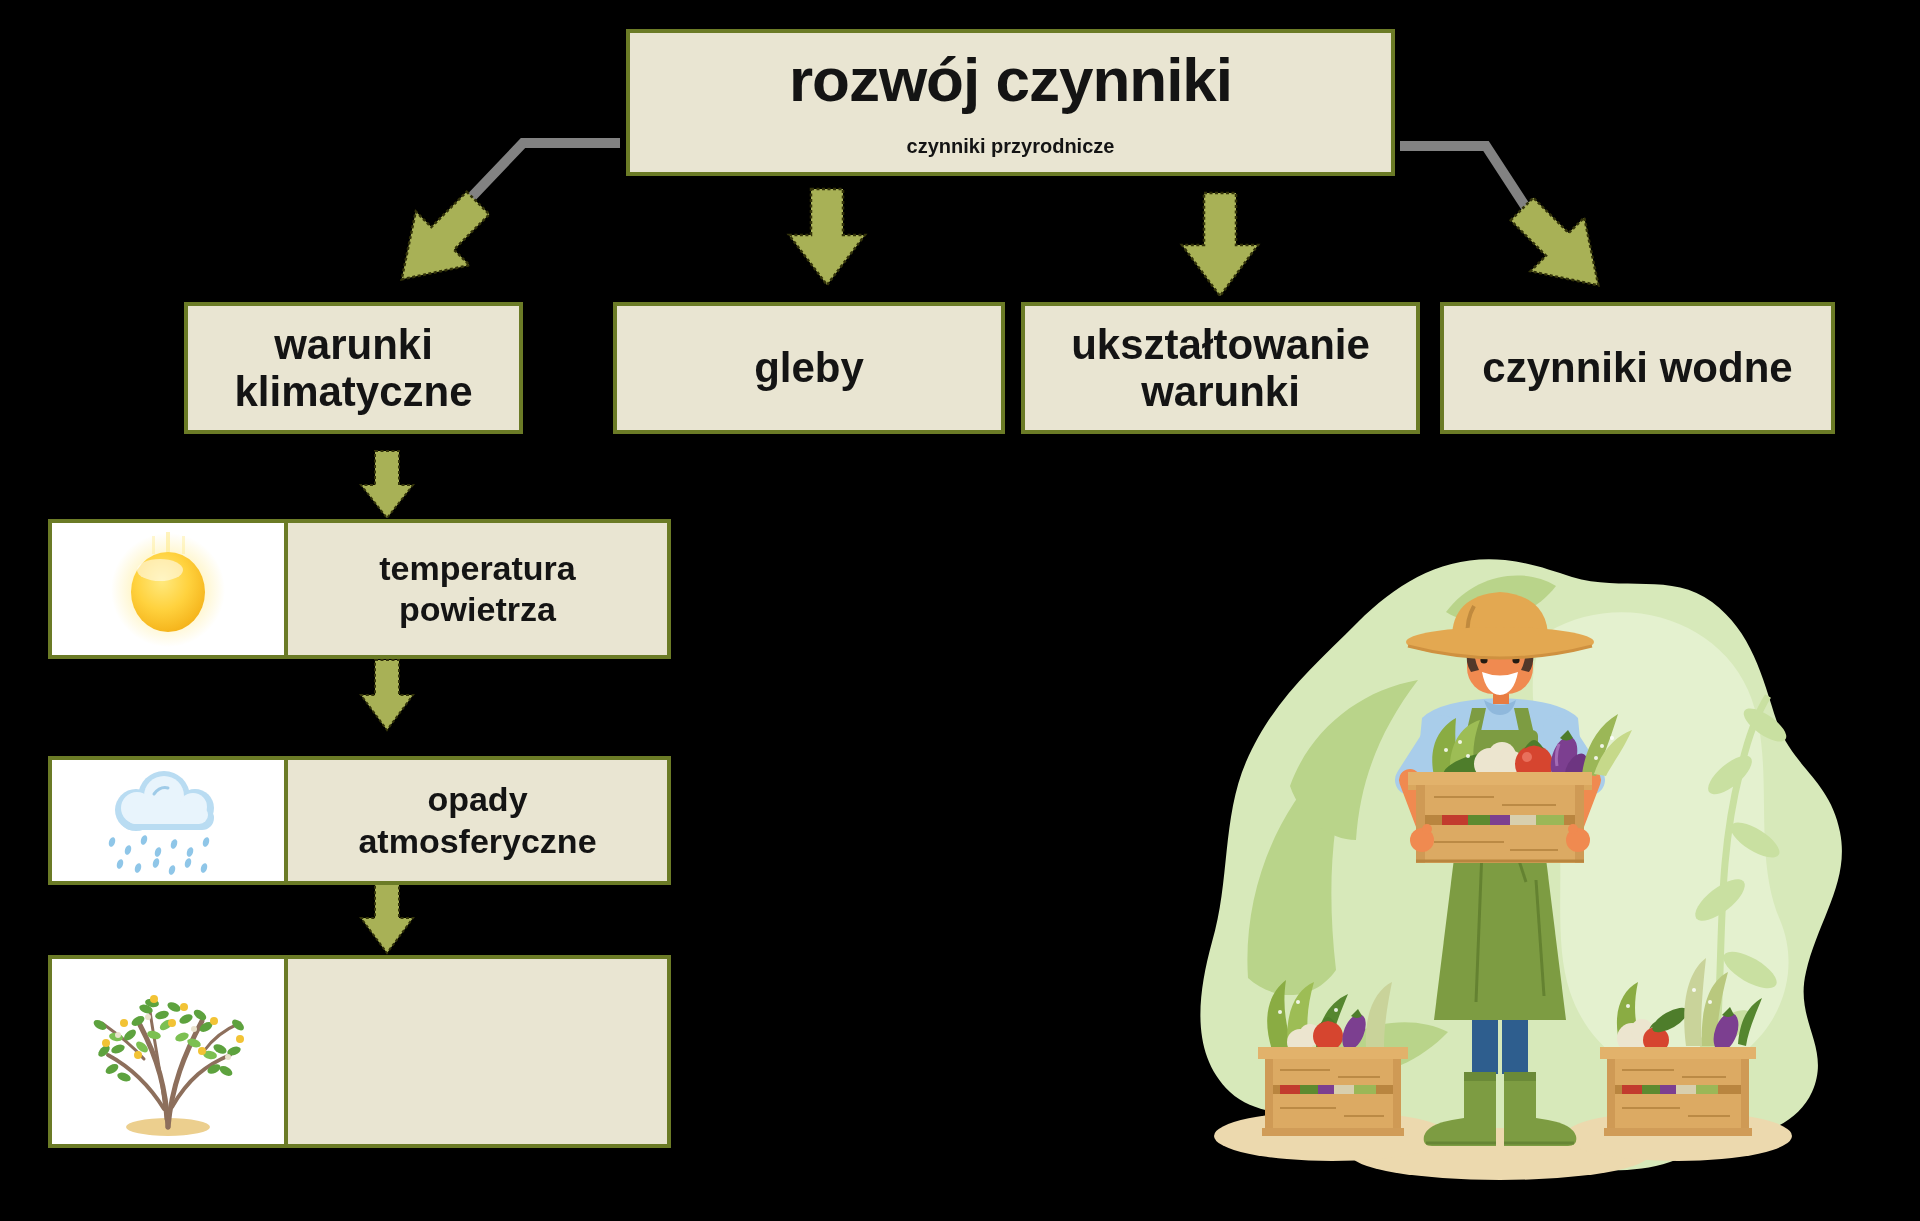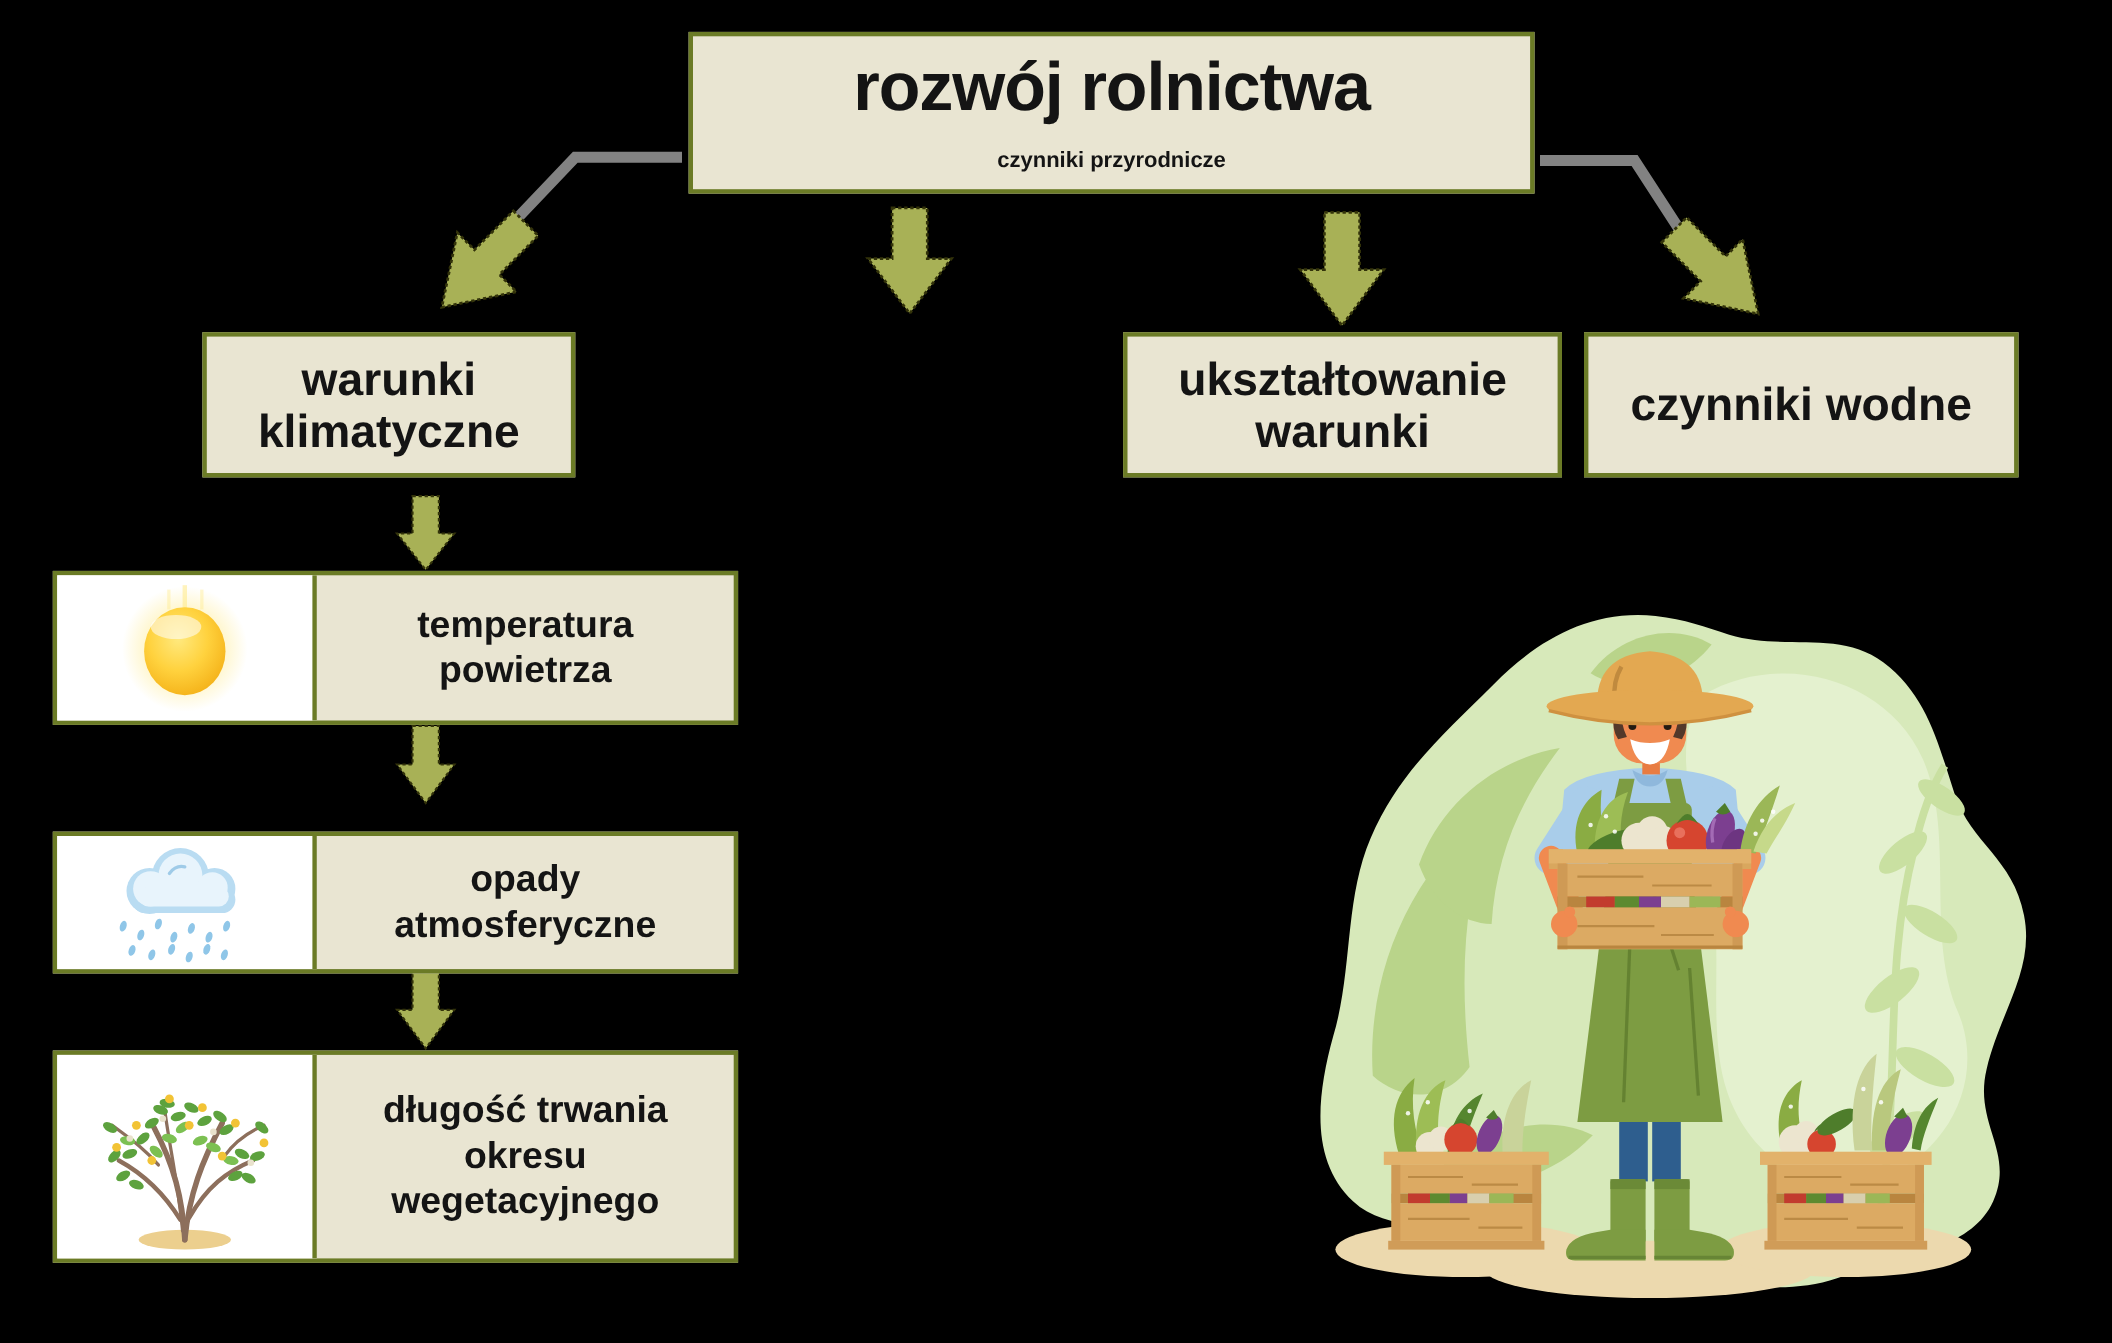--- a/index.html
+++ b/index.html
@@ -44,27 +44,30 @@
 
     <path d="M811,189 L843,189 L843,235 L865,235 L827,285 L789,235 L811,235 Z" fill="#a8b156" stroke="#33330a" stroke-width="2.5" stroke-dasharray="3 2.5"></path>
     <path d="M1204,193 L1236,193 L1236,245 L1258,245 L1220,296 L1182,245 L1204,245 Z" fill="#a8b156" stroke="#33330a" stroke-width="2.5" stroke-dasharray="3 2.5"></path>
 
     <path d="M375,451 L399,451 L399,485 L413,485 L387,518 L361,485 L375,485 Z" fill="#a8b156" stroke="#33330a" stroke-width="2" stroke-dasharray="3 2.5"></path>
     <path d="M375,660 L399,660 L399,695 L413,695 L387,730 L361,695 L375,695 Z" fill="#a8b156" stroke="#33330a" stroke-width="2" stroke-dasharray="3 2.5"></path>
     <path d="M375,883 L399,883 L399,918 L413,918 L387,953 L361,918 L375,918 Z" fill="#a8b156" stroke="#33330a" stroke-width="2" stroke-dasharray="3 2.5"></path>
   </svg>
 
   <div class="box top-box">
-    <div class="top-title">rozwój rolnictwa</div>
+    <div class="top-title">rozwój czynniki</div>
     <div class="top-subtitle">czynniki przyrodnicze</div>
   </div>
 
   <div class="box factor factor-1">
     <span>warunki
 klimatyczne</span>
+  </div>
+  <div class="box factor factor-2">
+    <span>gleby</span>
   </div>
   <div class="box factor factor-3">
     <span>ukształtowanie
 warunki</span>
   </div>
   <div class="box factor factor-4">
     <span>czynniki wodne</span>
   </div>
 
   <div class="chain-row row-1">
@@ -186,23 +189,20 @@
             <circle cx="118" cy="64" r="4"></circle>
         </g>
         <g fill="#e9e2cc">
           <circle cx="64" cy="76" r="3"></circle>
             <circle cx="140" cy="70" r="3"></circle>
           <circle cx="174" cy="98" r="3"></circle>
             <circle cx="94" cy="58" r="3"></circle>
         </g>
       </svg>
     </div>
-    <div class="label-cell">długość trwania
-okresu
-wegetacyjnego</div>
   </div>
 
   <svg class="illu" viewBox="0 0 700 640">
 
     <path fill="#d7e9ba" d="M355,10 C295,4 248,32 208,72 C160,120 122,152 96,212 C72,268 80,332 62,392
       C46,450 42,506 80,542 C112,572 162,558 202,582 C242,606 300,626 356,619 C412,612 468,630 520,612
       C576,592 642,587 662,542 C682,497 644,472 656,422 C668,370 700,332 690,282 C680,230 642,217 627,172
       C612,126 602,82 562,52 C522,22 472,42 422,27 C400,20 382,13 355,10 Z"></path>
     <g fill="#b9d48a">
       <path d="M98,428 C92,336 132,242 206,186 C182,262 176,332 186,420 C162,454 122,450 98,428 Z"></path>

